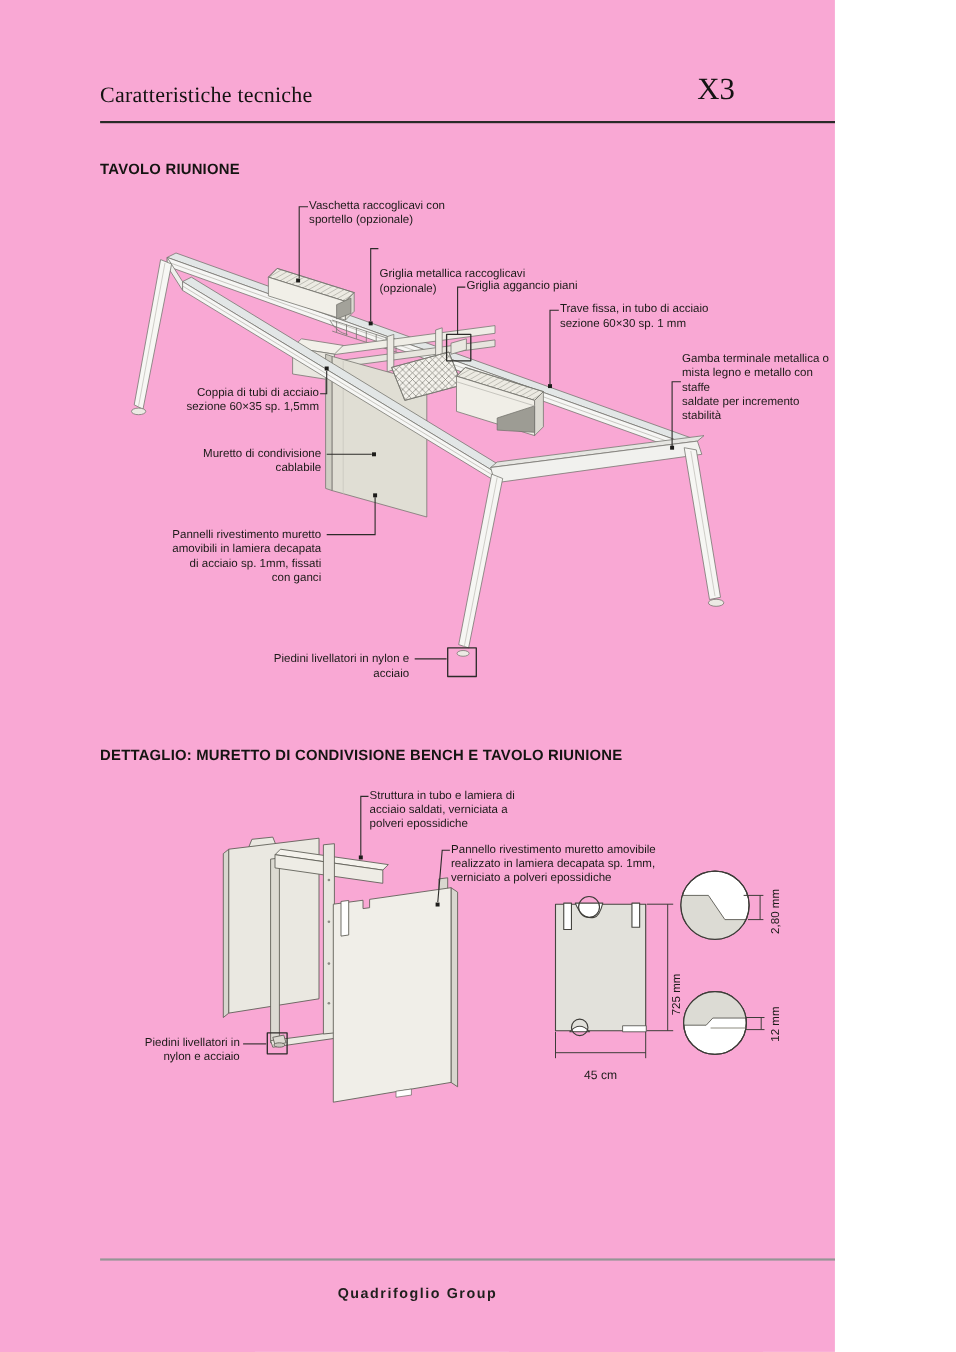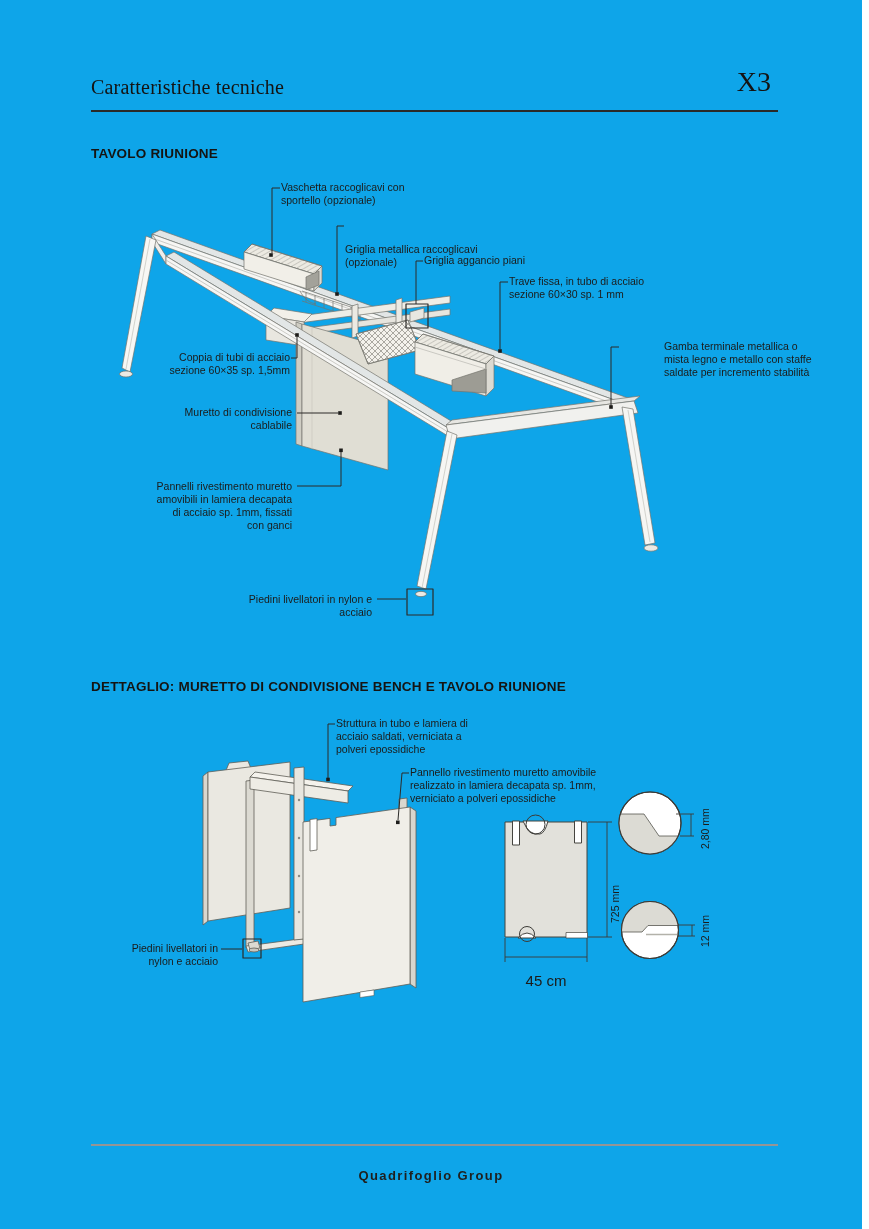--- a/index.html
+++ b/index.html
@@ -1,30 +1,30 @@
 <!DOCTYPE html>
 <html><head>
 <meta charset="utf-8">
 <style>
   html,body{margin:0;padding:0;background:#ffffff;}
-  .page{position:relative;width:862px;height:1229px;background:#0ea5e9;overflow:hidden;
+  .page{position:relative;width:759px;height:1229px;background:#f9a8d4;overflow:hidden;
         font-family:"Liberation Sans",sans-serif;color:#1c1b19;}
   .doc-title{position:absolute;left:91px;top:76px;font-family:"Liberation Serif",serif;
              font-size:20px;letter-spacing:.2px;color:#141312;}
   .page-code{position:absolute;right:91px;top:66px;font-family:"Liberation Serif",serif;
              font-size:28px;color:#141312;}
   .rule{position:absolute;left:91px;width:687px;background:#2a2a28;height:1.5px;}
   .rule.header{top:110px;}
   .rule.footer{top:1144px;height:2px;background:#959595;}
   .sec-title{position:absolute;left:91px;font-size:13.5px;font-weight:bold;letter-spacing:.2px;color:#151412;}
   .sec-title.t1{top:146px;}
   .sec-title.t2{top:679px;}
   .co{position:absolute;font-size:10.5px;line-height:13px;white-space:pre-line;color:#1c1b19;}
   .r{text-align:right;}
-  .dim{position:absolute;font-size:15px;color:#1c1b19;}
+  .dim{position:absolute;font-size:11px;color:#1c1b19;}
   .vtext{position:absolute;writing-mode:vertical-rl;transform:rotate(180deg);
          font-size:10.5px;color:#1c1b19;}
   .brand{position:absolute;left:0;top:1168px;width:100%;text-align:center;
          font-size:13px;font-weight:bold;letter-spacing:1.4px;color:#1f1f1d;}
   svg{position:absolute;left:0;top:0;}
 </style>
 </head>
 <body>
 
 <div class="page">
@@ -252,21 +252,21 @@
     </g>
   </svg>
 
   <div class="co" style="left:281px;top:181px;">Vaschetta raccoglicavi con
 sportello (opzionale)</div>
   <div class="co" style="left:345px;top:219px;margin-top:24px;">Griglia metallica raccoglicavi
 (opzionale)</div>
   <div class="co" style="left:424px;top:254px;">Griglia aggancio piani</div>
   <div class="co" style="left:509px;top:275px;">Trave fissa, in tubo di acciaio
 sezione 60×30 sp. 1 mm</div>
-  <div class="co" style="left:620px;top:340px;margin-left:44px;">Gamba terminale metallica o
+  <div class="co" style="left:620px;top:320px;">Gamba terminale metallica o
 mista legno e metallo con staffe
 saldate per incremento stabilità</div>
   <div class="co r" style="left:130px;top:351px;width:160px;">Coppia di tubi di acciaio
 sezione 60×35 sp. 1,5mm</div>
   <div class="co r" style="left:142px;top:406px;width:150px;">Muretto di condivisione
 cablabile</div>
   <div class="co r" style="left:132px;top:480px;width:160px;">Pannelli rivestimento muretto
 amovibili in lamiera decapata
 di acciaio sp. 1mm, fissati
 con ganci</div>

